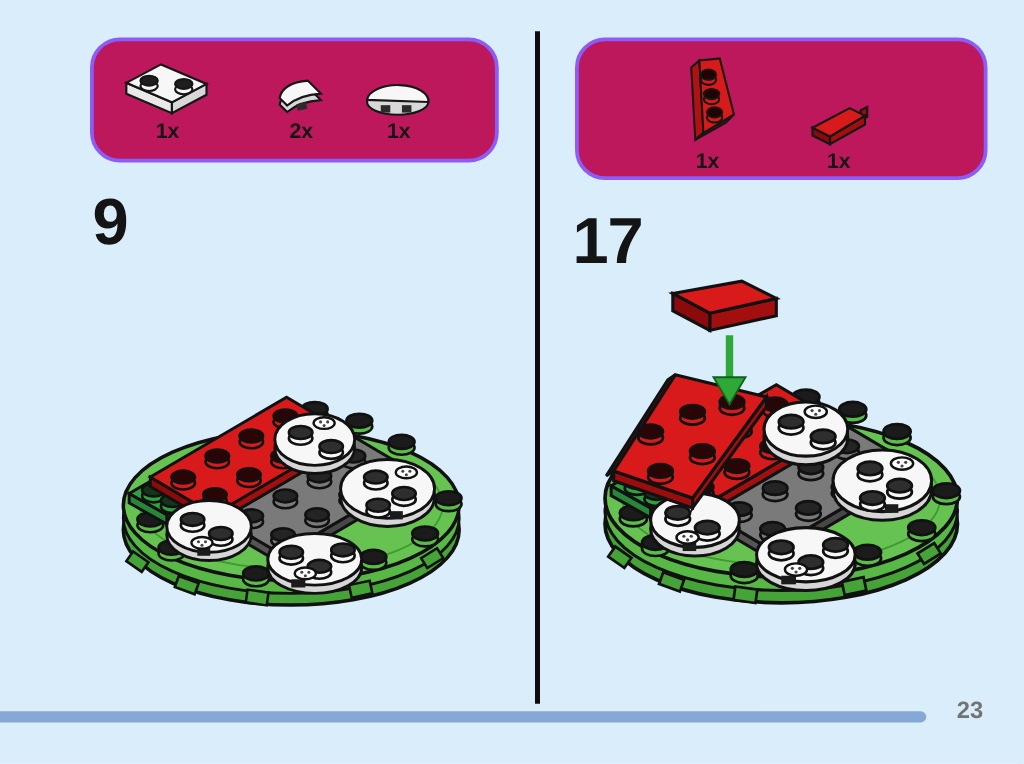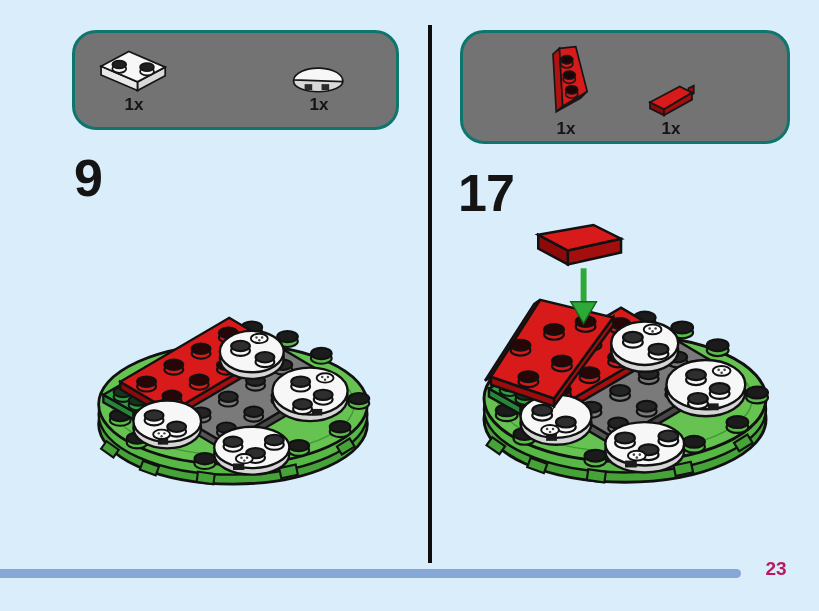--- a/index.html
+++ b/index.html
@@ -2,22 +2,22 @@
 <html><head>
 <meta charset="utf-8">
 <style>
   html,body { margin:0; padding:0; }
   .page {
     position:relative; width:819px; height:611px;
     background:#d9edfb; overflow:hidden;
     font-family:"Liberation Sans", sans-serif;
   }
   .parts-box {
-    position:absolute; background:#737373;
-    border:3px solid #0f766e; border-radius:24px;
+    position:absolute; background:#be185d;
+    border:3px solid #8b5cf6; border-radius:24px;
     box-sizing:border-box;
   }
   #box9  { left:72px;  top:30px; width:327px; height:100px; }
   #box10 { left:460px; top:30px; width:330px; height:114px; }
   .part-cell {
     position:absolute; display:flex; flex-direction:column;
     align-items:center; justify-content:flex-end;
   }
   #box9 .part-cell { top:8px; height:74px; }
   #box10 .part-cell { top:8px; height:98px; }
@@ -26,21 +26,21 @@
     position:absolute; font-size:52px; font-weight:bold;
     color:#141414; line-height:1; letter-spacing:-1px;
   }
   #step9-number  { left:74px;  top:152px; }
   #step10-number { left:458px; top:167px; }
   .model { position:absolute; }
   #model9  { left:92px;  top:299px; }
   #model10 { left:477px; top:219px; }
   .divider { position:absolute; left:428px; top:25px; width:4px; height:538px; background:#0d0d0d; }
   .footer-bar { position:absolute; left:0; top:569px; width:741px; height:9px; background:#85a8d6; border-radius:0 5px 5px 0; }
-  .page-number { position:absolute; left:750px; top:558px; width:52px; text-align:center; font-size:19px; font-weight:bold; color:#be185d; }
+  .page-number { position:absolute; left:750px; top:558px; width:52px; text-align:center; font-size:19px; font-weight:bold; color:#737373; }
 </style>
 </head>
 <body>
 
 <svg width="0" height="0" style="position:absolute" aria-hidden="true">
 <defs>
 <g id="model-base">
 
   <ellipse cx="150" cy="133" rx="143" ry="64" fill="#46a337" stroke="#111" stroke-width="3"></ellipse>
   <ellipse cx="150" cy="123" rx="143" ry="64" fill="#57b845" stroke="#111" stroke-width="2.5"></ellipse>
@@ -213,20 +213,28 @@
           <polygon points="8,28 40,11 82,29 50,46" fill="#f7f7f7" stroke="#161616" stroke-width="2"></polygon>
           <g stroke="#161616" stroke-width="2">
             <ellipse cx="29" cy="31" rx="8" ry="4.5" fill="#f7f7f7"></ellipse>
               <ellipse cx="29" cy="26" rx="8" ry="4.5" fill="#1f1f1f"></ellipse>
             <ellipse cx="61" cy="34" rx="8" ry="4.5" fill="#f7f7f7"></ellipse>
               <ellipse cx="61" cy="29" rx="8" ry="4.5" fill="#1f1f1f"></ellipse>
           </g>
         </svg>
         <div class="part-count">1x</div>
       </div>
+      <div class="part-cell" style="left:122px;width:88px;">
+        <svg viewBox="0 0 60 46" width="52" height="40">
+          <path d="M10,34 Q13,20 36,18 L48,30 Q29,31 17,41 Z" fill="#d8d8d8" stroke="#161616" stroke-width="2"></path>
+          <rect x="26" y="33" width="9" height="6" fill="#2b2b2b" transform="rotate(-12 30 36)"></rect>
+          <path d="M10,28 Q13,14 36,12 L48,24 Q29,25 17,35 Z" fill="#f7f7f7" stroke="#161616" stroke-width="2"></path>
+        </svg>
+        <div class="part-count">2x</div>
+      </div>
       <div class="part-cell" style="left:200px;width:88px;">
         <svg viewBox="0 0 78 46" width="66" height="40">
           <ellipse cx="38" cy="32" rx="29" ry="12" fill="#d8d8d8" stroke="#161616" stroke-width="2"></ellipse>
           <rect x="22" y="35" width="9" height="7" fill="#2b2b2b"></rect>
           <rect x="42" y="35" width="9" height="7" fill="#2b2b2b"></rect>
           <path d="M9,30 A29,15 0 1 1 67,32 Z" fill="#f7f7f7" stroke="#161616" stroke-width="2"></path>
         </svg>
         <div class="part-count">1x</div>
       </div>
     </div>

